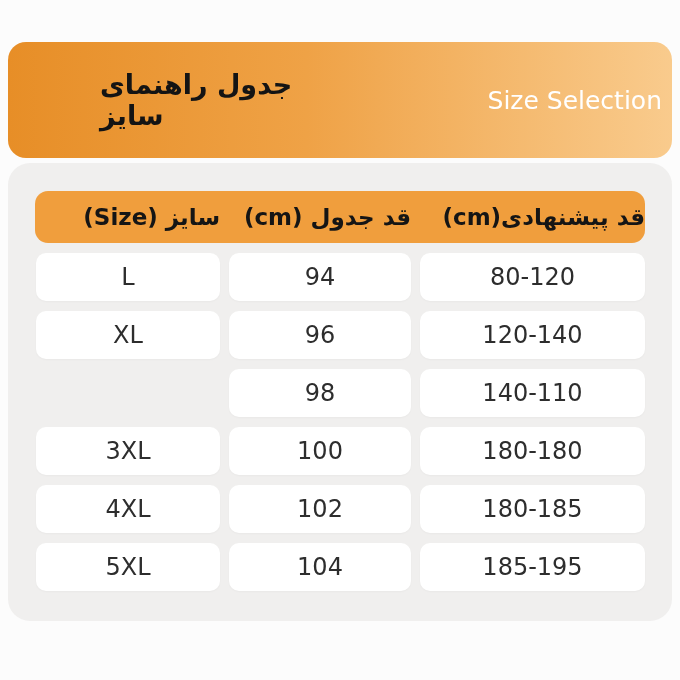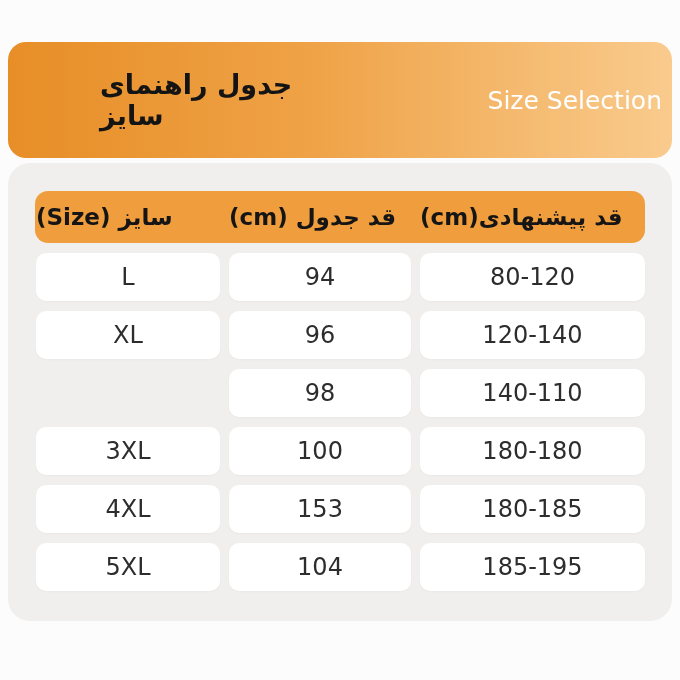--- a/index.html
+++ b/index.html
@@ -61,21 +61,21 @@
   .thead {
     height: 52px;
     background: #f09e3d;
     border-radius: 13px;
     display: grid;
     grid-template-columns: 225px 182px 184px;
     column-gap: 9px;
     align-items: center;
   }
   .th {
-    text-align: left;
+    text-align: right;
     font-size: 23px;
     font-weight: 700;
     color: #151515;
     white-space: nowrap;
   }
   .tbody {
     margin-top: 10px;
     display: flex;
     flex-direction: column;
     row-gap: 10px;
@@ -138,21 +138,21 @@
         </div>
 
         <div class="trow">
           <div class="cell cell-num">180-180</div>
           <div class="cell cell-num">100</div>
           <div class="cell cell-num">3XL</div>
         </div>
 
         <div class="trow">
           <div class="cell cell-num">180-185</div>
-          <div class="cell cell-num">153</div>
+          <div class="cell cell-num">102</div>
           <div class="cell cell-num">4XL</div>
         </div>
 
         <div class="trow">
           <div class="cell cell-num">185-195</div>
           <div class="cell cell-num">104</div>
           <div class="cell cell-num">5XL</div>
         </div>
 
       </div>

